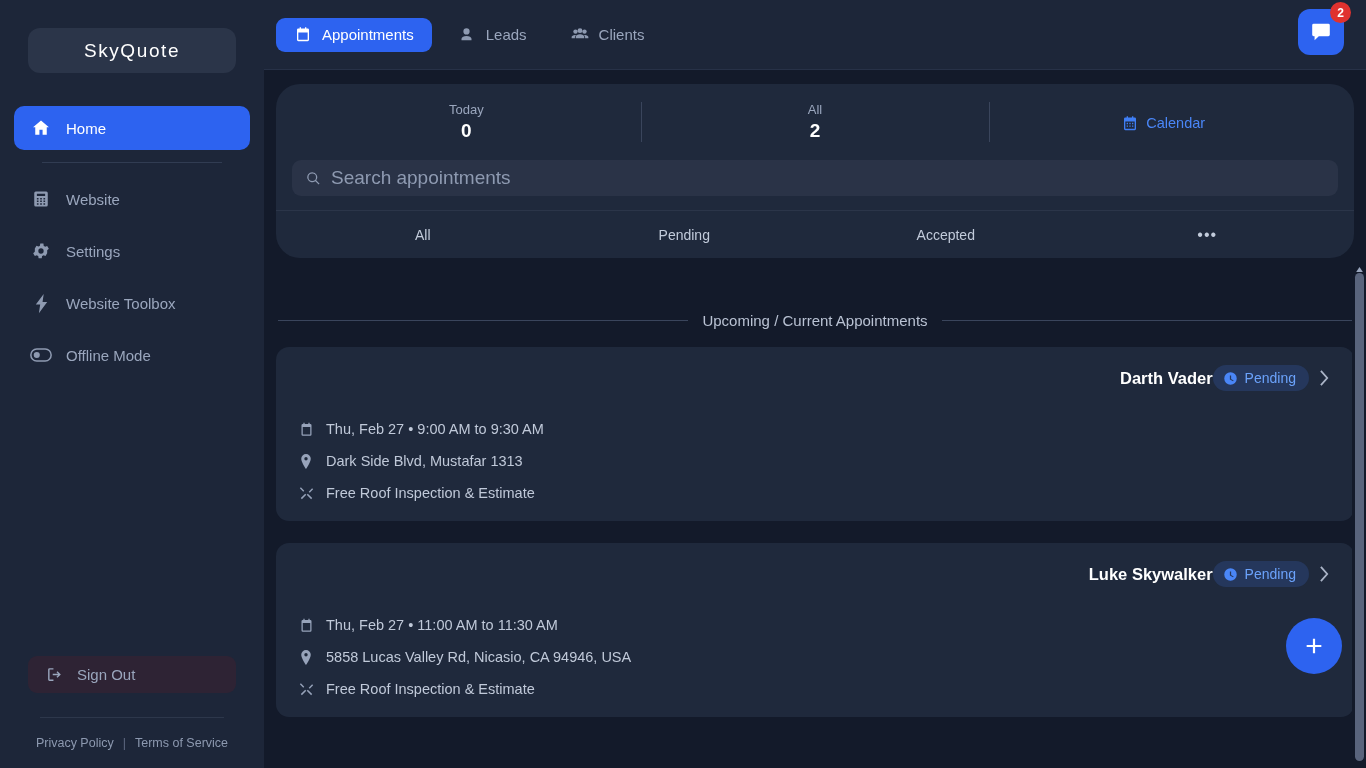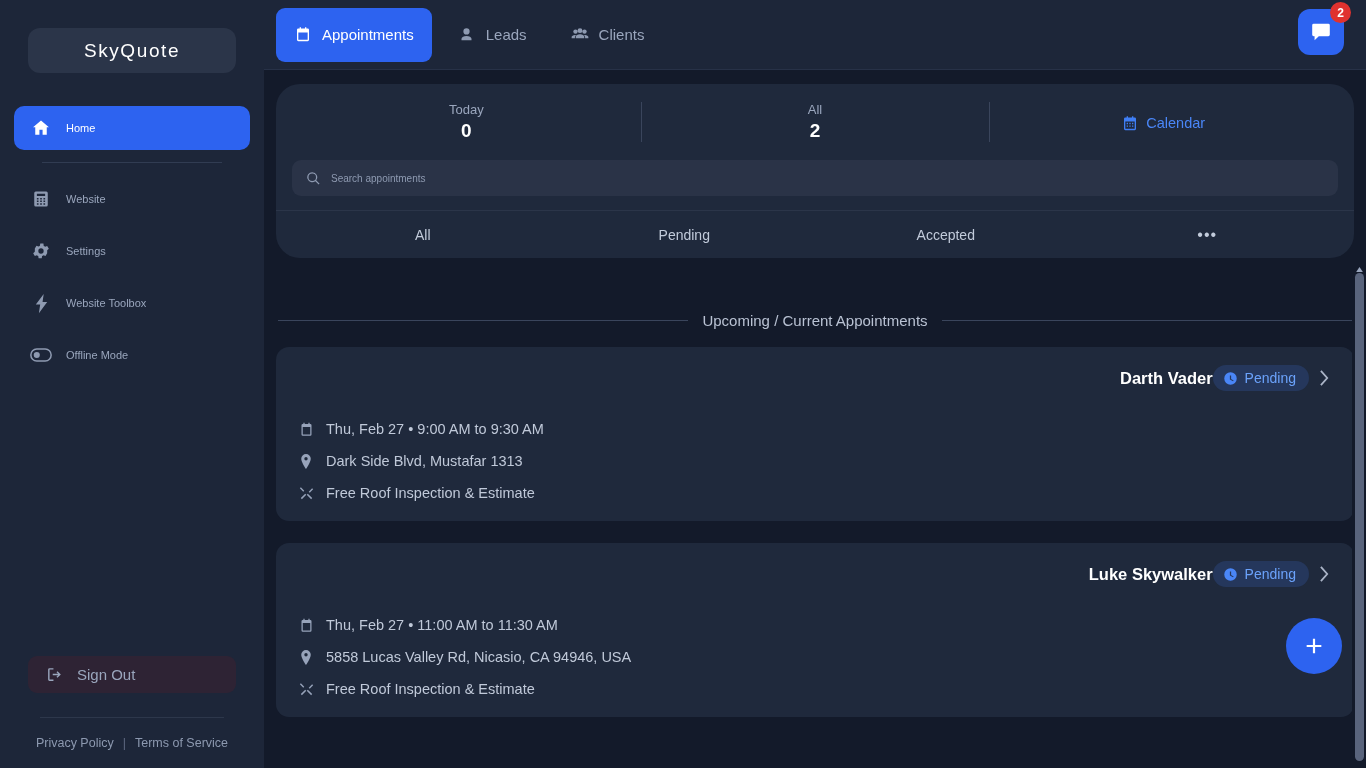--- a/index.html
+++ b/index.html
@@ -54,21 +54,21 @@
   }
 
   .nav-item {
     display: flex;
     align-items: center;
     gap: 14px;
     height: 44px;
     padding: 0 16px;
     border-radius: 10px;
     color: #9aa6bd;
-    font-size: 11px;
+    font-size: 15px;
     cursor: pointer;
     user-select: none;
   }
   .nav-item.active {
     background: #2d63f0;
     color: #ffffff;
   }
   .nav-item .nav-icon {
     width: 22px;
     height: 22px;
@@ -147,21 +147,21 @@
     padding: 0 12px 0 12px;
     position: relative;
   }
 
   .tabs { display: flex; align-items: center; gap: 8px; }
 
   .tab {
     display: flex;
     align-items: center;
     gap: 10px;
-    height: 54px;
+    height: 34px;
     padding: 0 18px;
     border-radius: 9px;
     color: #9aa6bd;
     font-size: 15px;
     cursor: pointer;
     user-select: none;
     background: transparent;
     border: none;
     font-family: inherit;
   }
@@ -269,21 +269,21 @@
     gap: 10px;
     padding: 0 14px;
   }
   .searchbar svg { fill: #8e9ab1; display: block; flex: 0 0 auto; }
   .search-input {
     flex: 1 1 auto;
     background: transparent;
     border: none;
     outline: none;
     color: #c5cddd;
-    font-size: 10px;
+    font-size: 19px;
     font-family: inherit;
   }
   .search-input::placeholder { color: #8e9ab1; }
 
   .filters {
     margin-top: 14px;
     border-top: 1px solid #2b3purposes;
     border-top: 1px solid #2b3consider;
     border-top: 1px solid #2b3549;
     display: flex;

